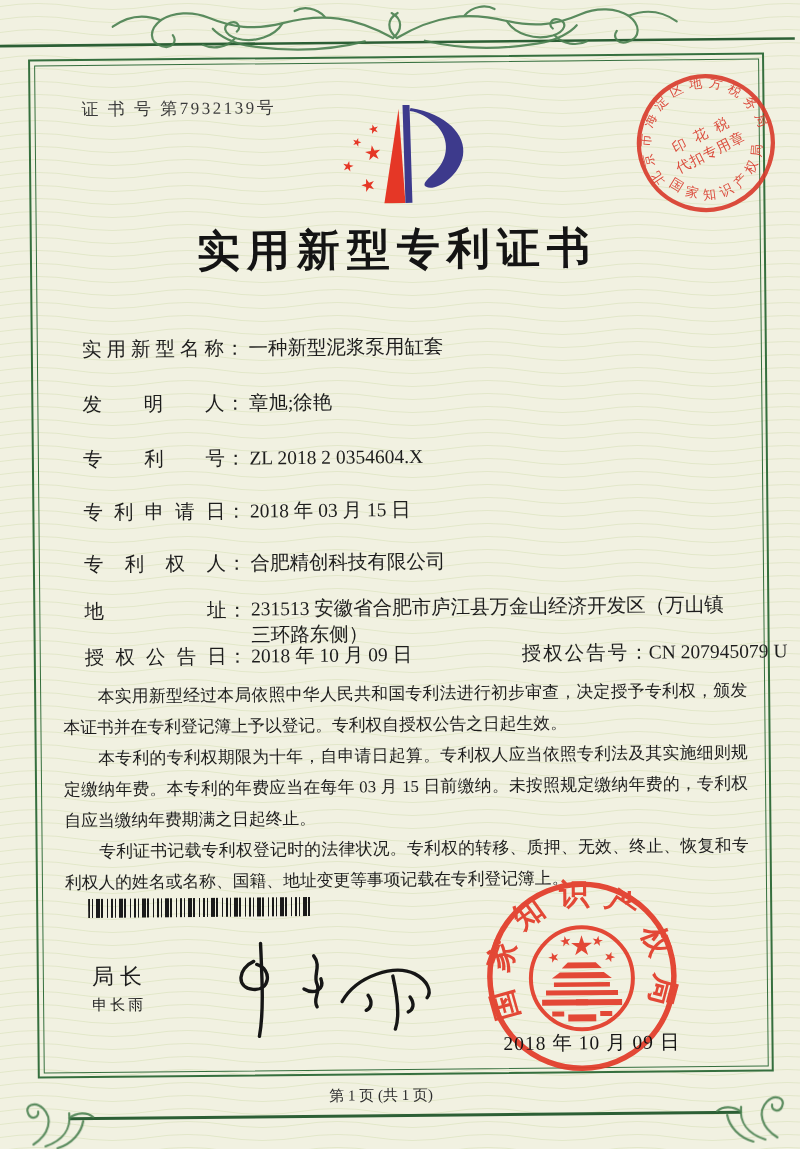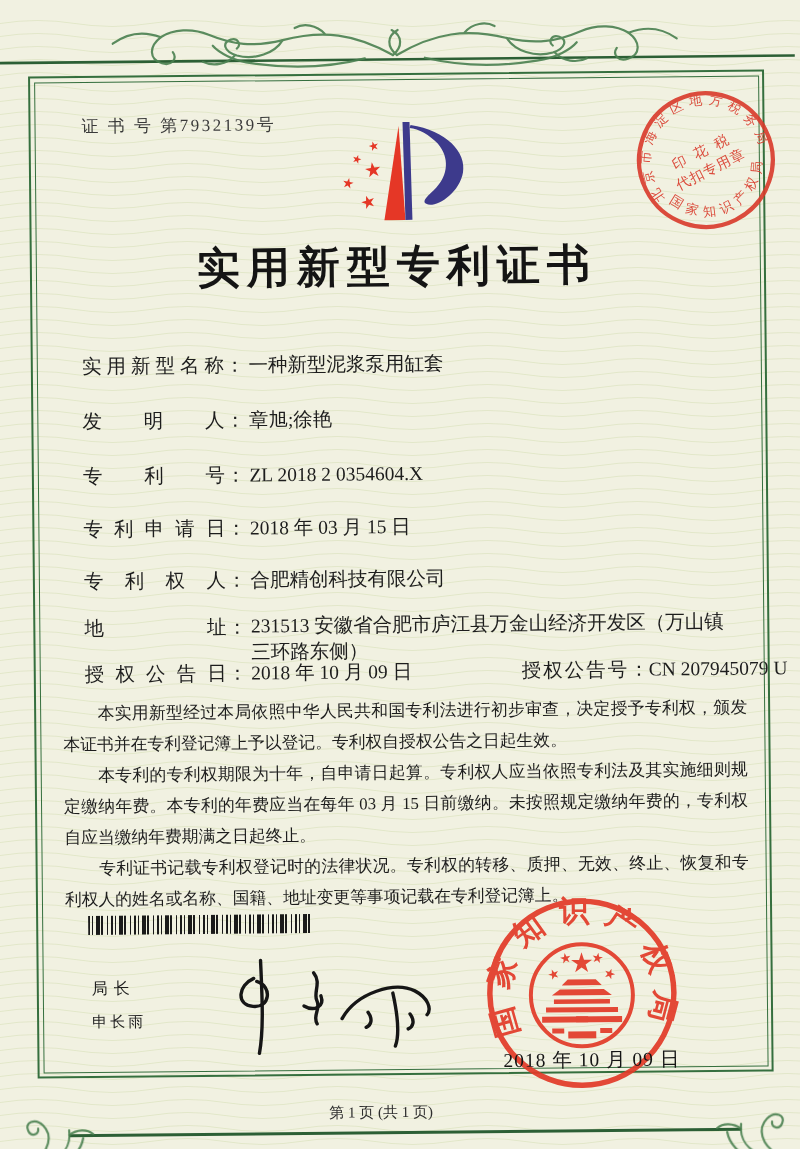--- a/index.html
+++ b/index.html
@@ -3,21 +3,21 @@
 <meta charset="utf-8">
 <style>
   html,body{margin:0;padding:0;}
   body{
     width:800px;height:1149px;overflow:hidden;
     background:#f1f1e1;
     font-family:"Liberation Serif","DejaVu Serif",serif;
     color:#1d1d1d;
     position:relative;
   }
-  .sheet{position:absolute;inset:0;margin-top:17px;}
+  .sheet{position:absolute;inset:0;}
   .waves{position:absolute;inset:0;z-index:0;}
   .rot{position:absolute;inset:0;transform:rotate(-0.55deg);transform-origin:400px 574px;z-index:1;}
 
   .top-ornament{position:absolute;left:0;top:0;}
   .bottom-ornament{position:absolute;left:0;top:1079px;}
 
   .frame{position:absolute;left:33px;top:56px;right:31px;bottom:74px;border:2.5px solid #356f3e;}
   .frame-in{position:absolute;inset:3.5px;border:1px solid #356f3e;}
 
   .cert-no{position:absolute;left:86px;top:95px;font-size:17px;letter-spacing:2.5px;color:#3a3a3a;}
@@ -41,21 +41,21 @@
   .paras p{margin:0;text-indent:2.05em;}
 
   .barcode{position:absolute;left:85px;top:896px;width:222px;height:19px;
     background:repeating-linear-gradient(90deg,
       #1a1a1a 0 2px, transparent 2px 4px,
       #1a1a1a 4px 5px, transparent 5px 8px,
       #1a1a1a 8px 12px, transparent 12px 13px,
       #1a1a1a 13px 15px, transparent 15px 19px,
       #1a1a1a 19px 20px, transparent 20px 23px);}
 
-  .official-title{position:absolute;left:88px;top:959px;font-size:16px;letter-spacing:6px;}
+  .official-title{position:absolute;left:88px;top:959px;font-size:22px;letter-spacing:6px;}
   .official-name{position:absolute;left:88px;top:993px;font-size:15px;letter-spacing:3px;}
   .signature{position:absolute;left:205px;top:925px;}
 
   .big-seal{position:absolute;left:478px;top:878px;opacity:.92;}
   .seal-date{position:absolute;left:499px;top:1031px;font-size:19.5px;letter-spacing:1px;color:#151515;z-index:3;}
 
   .footer{position:absolute;left:0;top:1086px;width:752px;text-align:center;font-size:15px;color:#2e2e2e;}
 </style>
 </head>
 <body>

